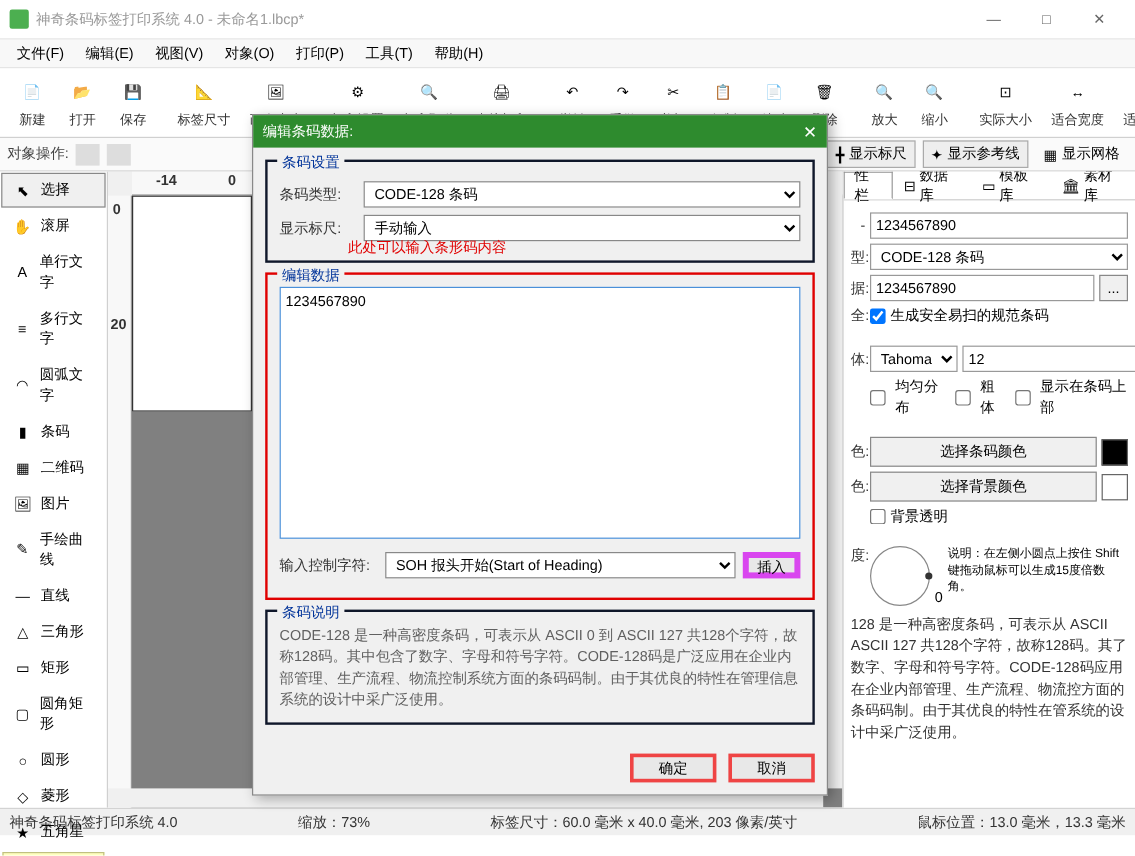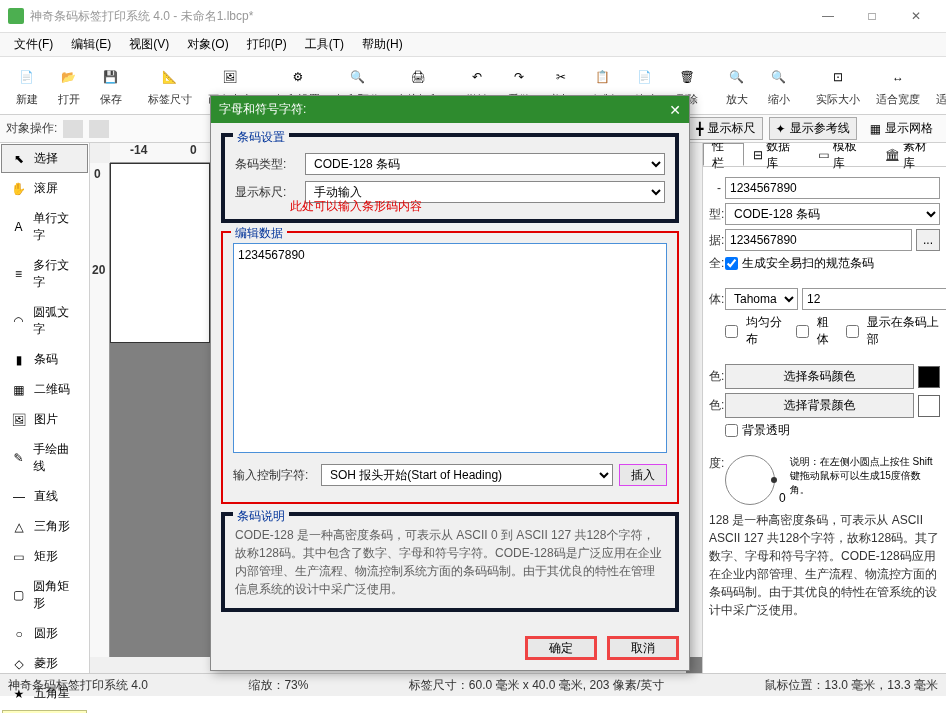--- a/index.html
+++ b/index.html
@@ -58,21 +58,21 @@
 .rdial::after { content: ""; position: absolute; width: 6px; height: 6px; background: #333; border-radius: 50%; top: 21px; right: -3px; }
 
 .statusbar { height: 23px; display: flex; align-items: center; padding: 0 8px; gap: 18px; background: #f0f0f0; border-top: 1px solid #ccc; color: #333; font-size: 11px; justify-content: space-between; }
 
 
 .dialog { position: absolute; top: 95px; left: 210px; width: 480px; background: #f0f0f0; border: 1px solid #888; box-shadow: 3px 3px 10px rgba(0,0,0,0.3); z-index: 100; }
 .dlg-title { background: #2e8b2e; color: #fff; padding: 5px 8px; display: flex; align-items: center; }
 .dlg-title .txt { flex: 1; }
 .dlg-title .close { cursor: pointer; font-size: 14px; }
 .dlg-body { padding: 10px; }
-.fieldset { border: 4px solid #0f172a; padding: 10px; margin-bottom: 8px; position: relative; }
+.fieldset { border: 2px solid #0f172a; padding: 10px; margin-bottom: 8px; position: relative; }
 .fieldset .legend { position: absolute; top: -8px; left: 8px; background: #f0f0f0; padding: 0 4px; color: #003399; }
 .fieldset.red { border: 2px solid #e00000; }
 .frow { display: flex; align-items: center; gap: 6px; margin: 6px 0; }
 .frow .flabel { width: 64px; text-align: left; color: #333; }
 .frow select, .frow input { flex: 1; border: 1px solid #888; padding: 2px 4px; height: 22px; background: #fff; }
 .edit-area { width: 100%; height: 210px; border: 1px solid #4a90d9; background: #fff; padding: 4px; resize: none; position: relative; }
 .edit-hint { position: absolute; color: #e00000; font-size: 12px; top: 198px; left: 290px; pointer-events: none; z-index: 102; }
 .dlg-btns { display: flex; justify-content: flex-end; gap: 10px; padding: 6px 10px 10px; }
 .dlg-btns button { width: 72px; height: 24px; border: 3px solid #ef4444; background: #e8e8e8; cursor: pointer; }
 .desc-text { color: #606060; line-height: 1.5; }
@@ -373,42 +373,42 @@
 
 <div class="statusbar">
   <span>神奇条码标签打印系统 4.0</span>
   <span>缩放：73%</span>
   <span>标签尺寸：60.0 毫米 x 40.0 毫米, 203 像素/英寸</span>
   <span>鼠标位置：13.0 毫米，13.3 毫米</span>
 </div>
 
 <div class="dialog">
   <div class="dlg-title">
-    <span class="txt">字母和符号字符:</span>
+    <span class="txt">编辑条码数据:</span>
     <span class="close">✕</span>
   </div>
   <div class="dlg-body">
     <div class="fieldset">
       <div class="legend">条码设置</div>
       <div class="frow">
         <span class="flabel">条码类型:</span>
         <select><option>CODE-128 条码</option></select>
       </div>
       <div class="frow">
         <span class="flabel">显示标尺:</span>
         <select><option>手动输入</option></select>
       </div>
     </div>
     <div class="fieldset red">
       <div class="legend">编辑数据</div>
       <textarea class="edit-area" style="">1234567890</textarea>
       <div class="frow" style="margin-top:8px">
         <span class="flabel" style="width:82px">输入控制字符:</span>
         <select><option>SOH  报头开始(Start of Heading)</option></select>
-        <button style="flex:0 0 48px;border:1px solid #d946ef;background:#e8e8e8;height:22px;cursor:pointer">插入</button>
+        <button style="flex:0 0 48px;border:5px solid #d946ef;background:#e8e8e8;height:22px;cursor:pointer">插入</button>
       </div>
     </div>
     <div class="fieldset">
       <div class="legend">条码说明</div>
       <div class="desc-text">CODE-128 是一种高密度条码，可表示从 ASCII 0 到 ASCII 127 共128个字符，故称128码。其中包含了数字、字母和符号字符。CODE-128码是广泛应用在企业内部管理、生产流程、物流控制系统方面的条码码制。由于其优良的特性在管理信息系统的设计中采广泛使用。</div>
     </div>
   </div>
   <div class="dlg-btns">
     <button>确定</button>
     <button>取消</button>

